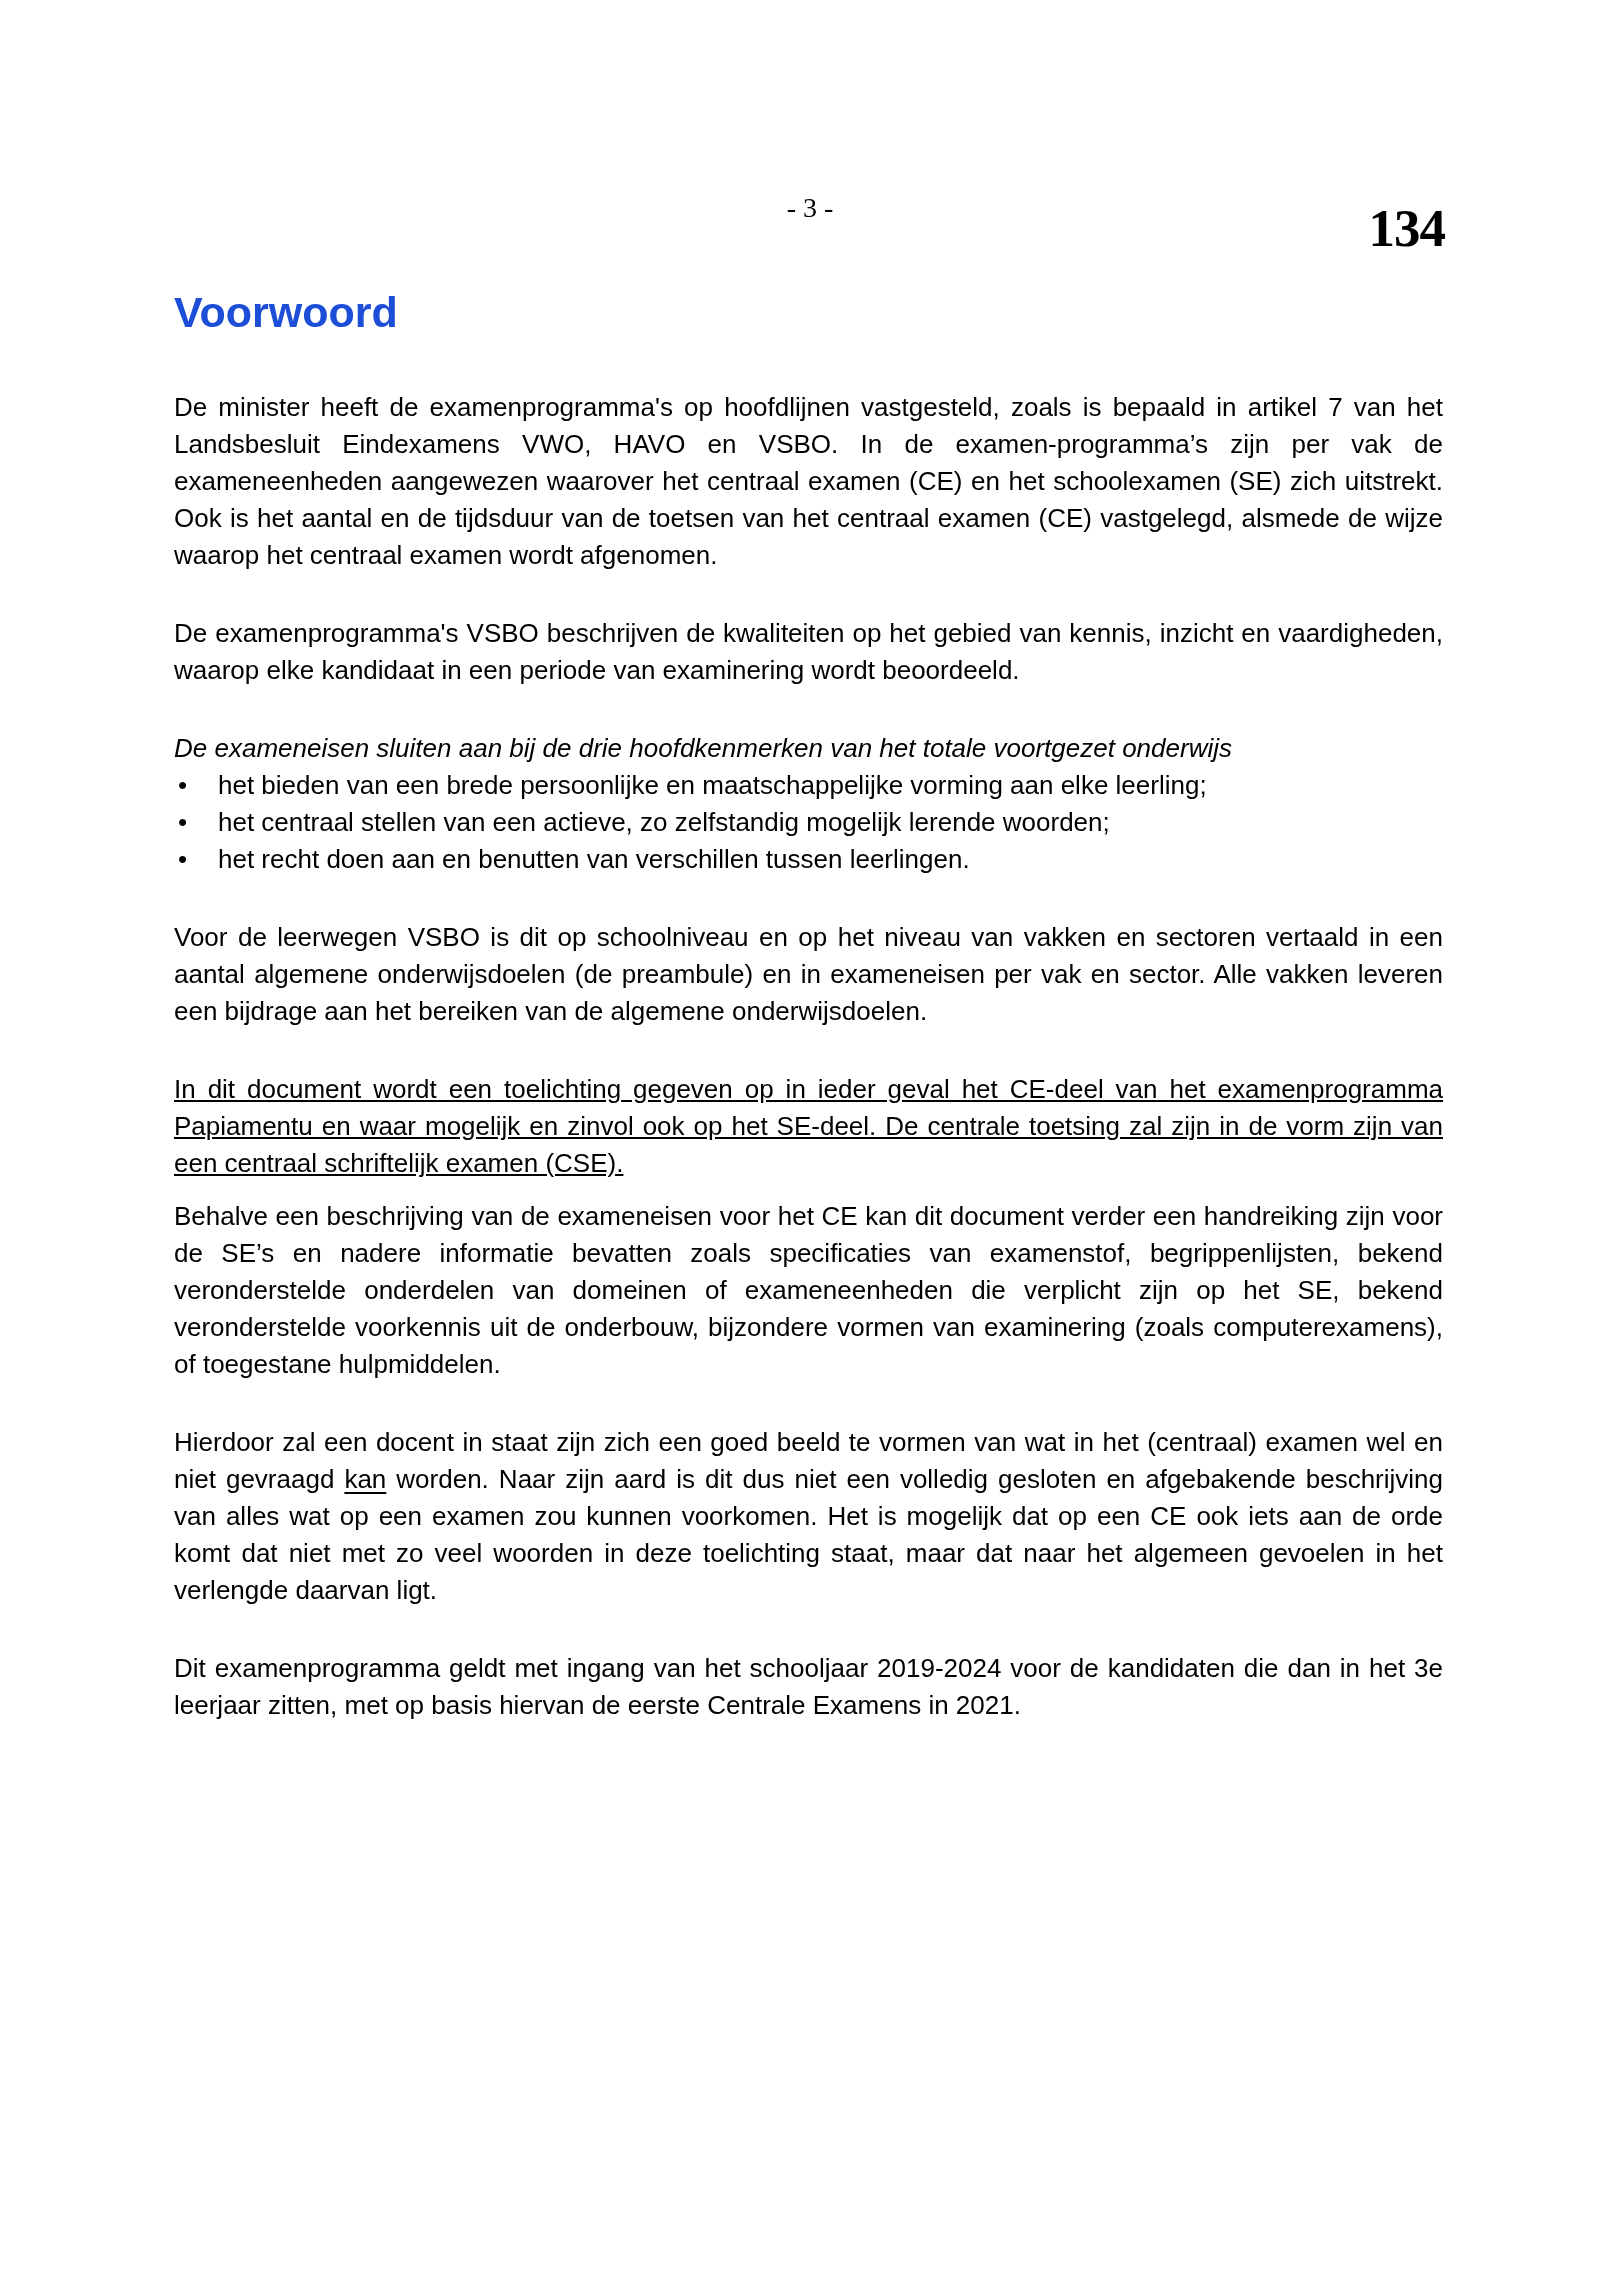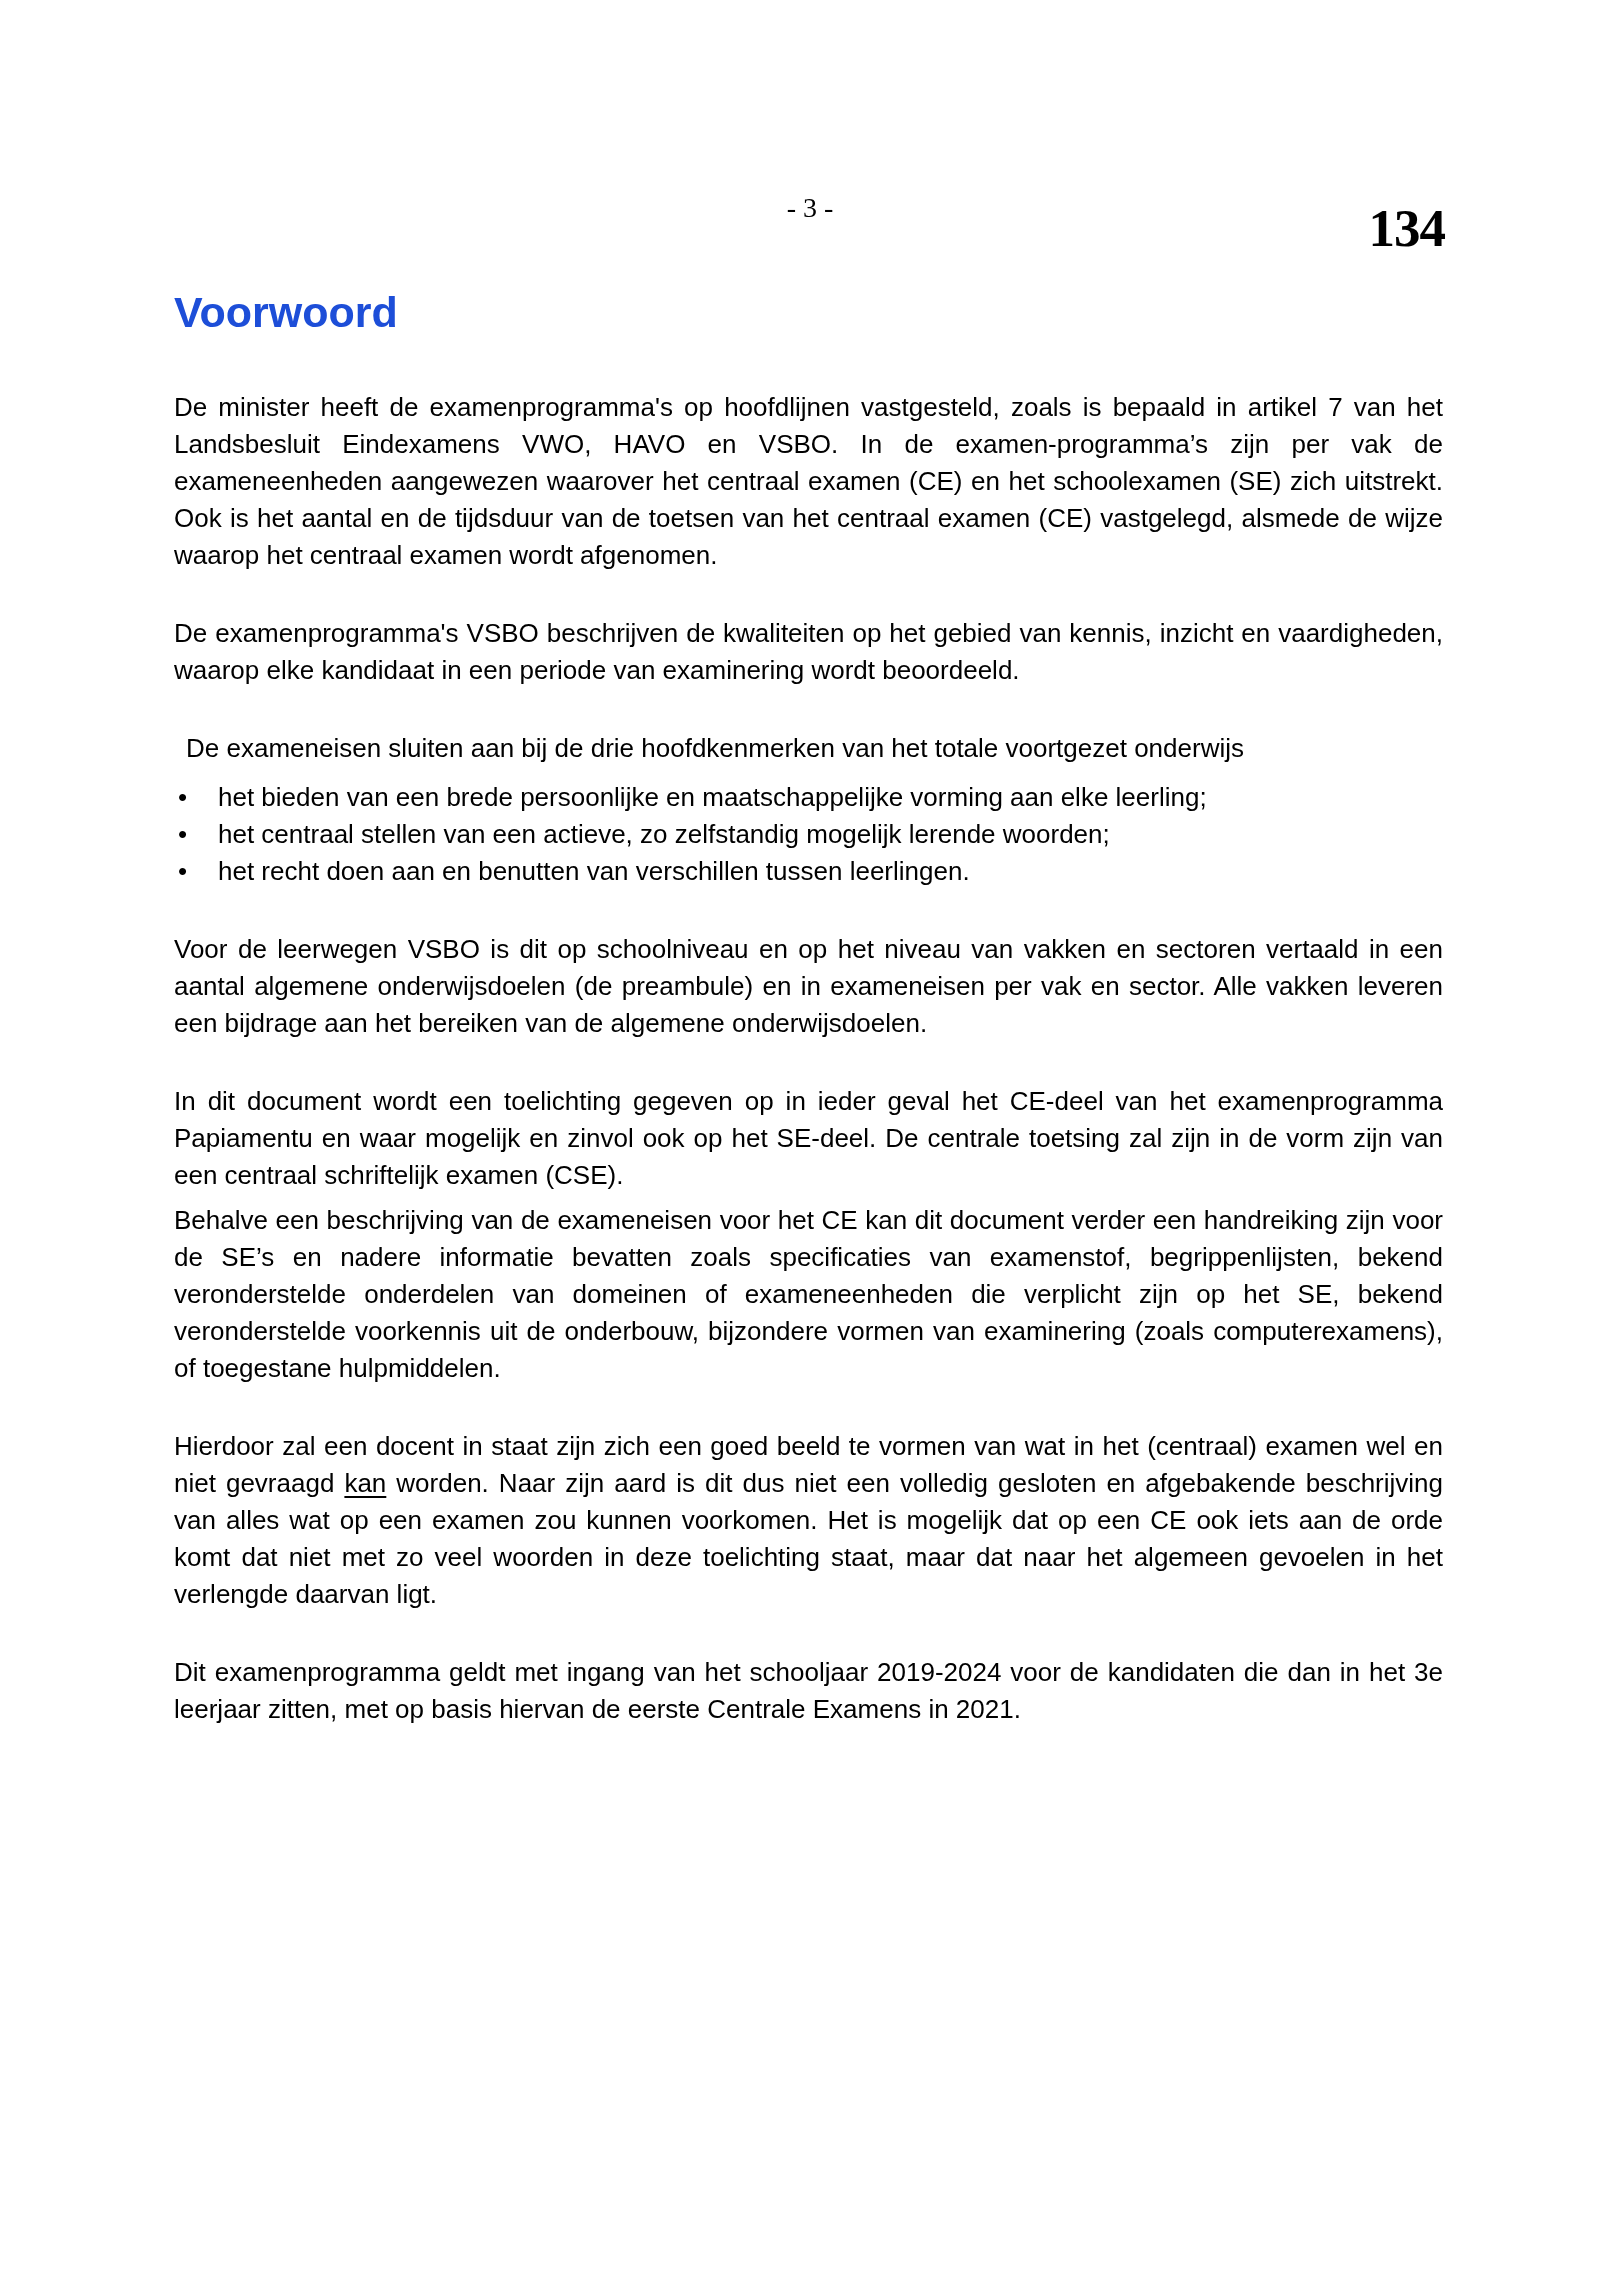--- a/index.html
+++ b/index.html
@@ -52,26 +52,28 @@
     color: #1d4ed8;
     letter-spacing: 0px;
   }
   .para {
     margin: 0 0 41px 0;
     font-size: 26px;
     line-height: 37px;
     text-align: justify;
   }
   .para.no-gap {
-    margin-bottom: 8px;
+    margin-bottom: 16px;
+    text-decoration: underline;
   }
   .intro-line {
-    margin: 12px;
+    margin: 0;
     font-size: 26px;
     line-height: 37px;
+    font-style: italic;
   }
   .bullet-list {
     margin: 0 0 41px 0;
   }
   .bullet-row {
     display: flex;
     align-items: flex-start;
     font-size: 26px;
     line-height: 37px;
   }

